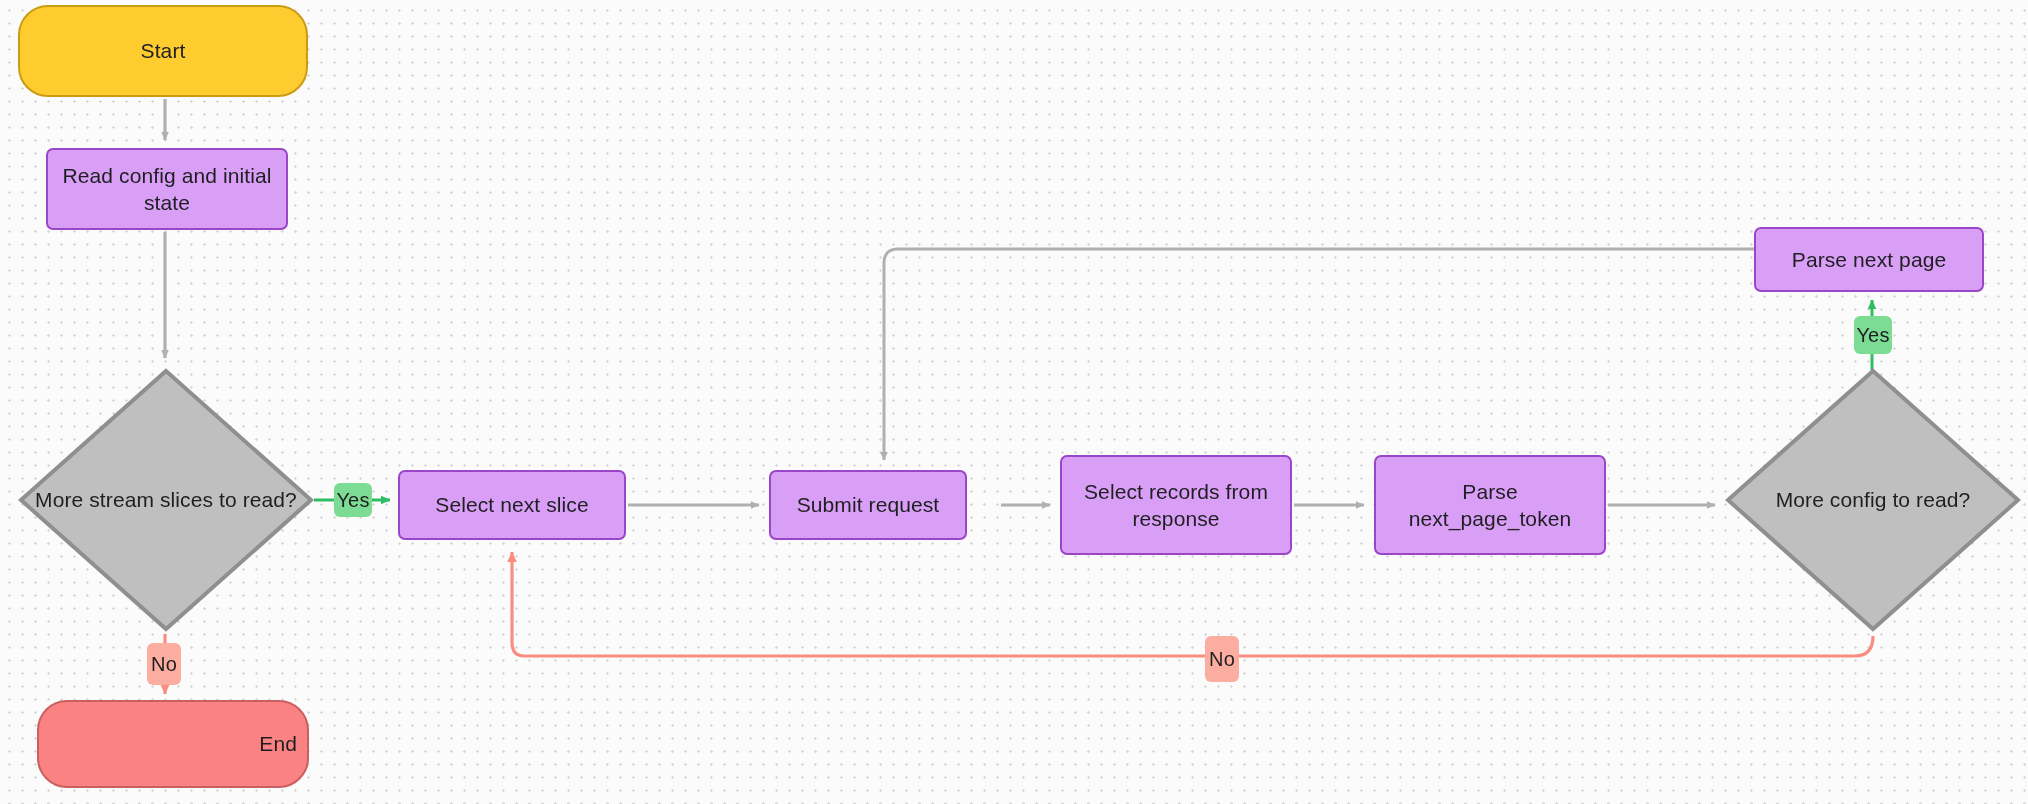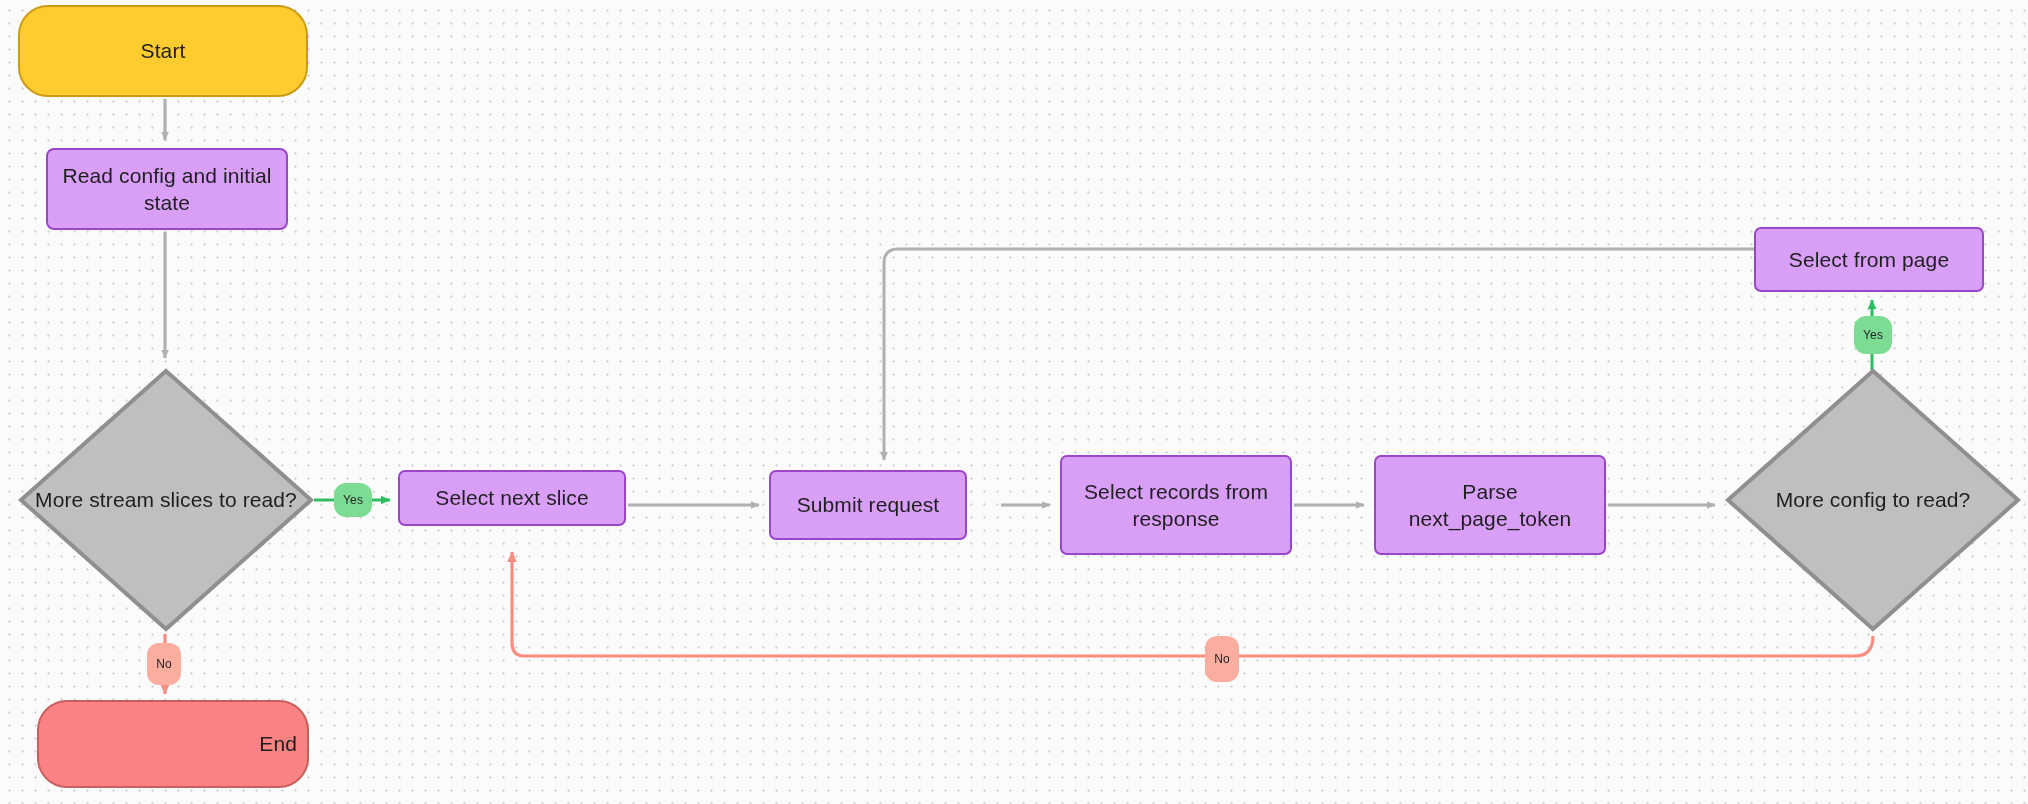--- a/index.html
+++ b/index.html
@@ -69,23 +69,23 @@
   .diamond-label {
     position: relative;
     z-index: 2;
   }
   .edge-label {
     position: absolute;
     box-sizing: border-box;
     display: flex;
     align-items: center;
     justify-content: center;
-    font-size: 12px;
+    font-size: 20px;
     color: #1f1f22;
-    border-radius: 12px;
+    border-radius: 6px;
     letter-spacing: 0.2px;
     z-index: 5;
   }
   .label-yes { background: #7ddc93; }
   .label-no  { background: #fbae9f; }
 </style>
 </head>
 <body>
 
 <div id="canvas">
@@ -126,36 +126,36 @@
 
     <path d="M1754,249 L898,249 Q884,249 884,263 L884,460" stroke="#b0b0b0" stroke-width="3" fill="none" marker-end="url(#arrow-gray)"></path>
 
     <path d="M1873,636 Q1873,656 1855,656 L524,656 Q512,656 512,642 L512,552" stroke="#f98d82" stroke-width="3.2" fill="none" marker-end="url(#arrow-red)"></path>
   </svg>
 
   <div class="node node-terminal node-start" style="left:18px; top:5px; width:290px; height:92px;">
     <span>Start</span>
   </div>
 
-  <div class="node node-process" style="left:46px; top:148px; width:242px; height:82px;border-radius:8px;">
+  <div class="node node-process" style="left:46px; top:148px; width:242px; height:82px;">
     <span>Read config and initial state</span>
   </div>
 
   <div class="node node-decision" style="left:18px; top:368px; width:296px; height:264px;">
     <svg class="diamond-shape" viewBox="0 0 296 264" preserveAspectRatio="none">
       <polygon points="148,3 293,132 148,261 3,132" fill="#bfbfbf" stroke="#8f8f8f" stroke-width="4"></polygon>
     </svg>
     <span class="diamond-label">More stream slices to read?</span>
   </div>
 
   <div class="node node-terminal node-end" style="left:37px; top:700px; width:272px; height:88px;">
     <span>End</span>
   </div>
 
-  <div class="node node-process" style="left:398px; top:470px; width:228px; height:56px;">
+  <div class="node node-process" style="left:398px; top:470px; width:228px; height:70px;">
     <span>Select next slice</span>
   </div>
 
   <div class="node node-process" style="left:769px; top:470px; width:198px; height:70px;">
     <span>Submit request</span>
   </div>
 
   <div class="node node-process" style="left:1060px; top:455px; width:232px; height:100px;">
     <span>Select records from response</span>
   </div>
@@ -165,21 +165,21 @@
   </div>
 
   <div class="node node-decision" style="left:1725px; top:368px; width:296px; height:264px;">
     <svg class="diamond-shape" viewBox="0 0 296 264" preserveAspectRatio="none">
       <polygon points="148,3 293,132 148,261 3,132" fill="#bfbfbf" stroke="#8f8f8f" stroke-width="4"></polygon>
     </svg>
     <span class="diamond-label">More config to read?</span>
   </div>
 
   <div class="node node-process" style="left:1754px; top:227px; width:230px; height:65px;">
-    <span>Select from page</span>
+    <span>Parse next page</span>
   </div>
 
   <div class="edge-label label-yes" style="left:334px; top:483px; width:38px; height:34px;">
     <span>Yes</span>
   </div>
 
   <div class="edge-label label-no" style="left:147px; top:643px; width:34px; height:42px;">
     <span>No</span>
   </div>
 

